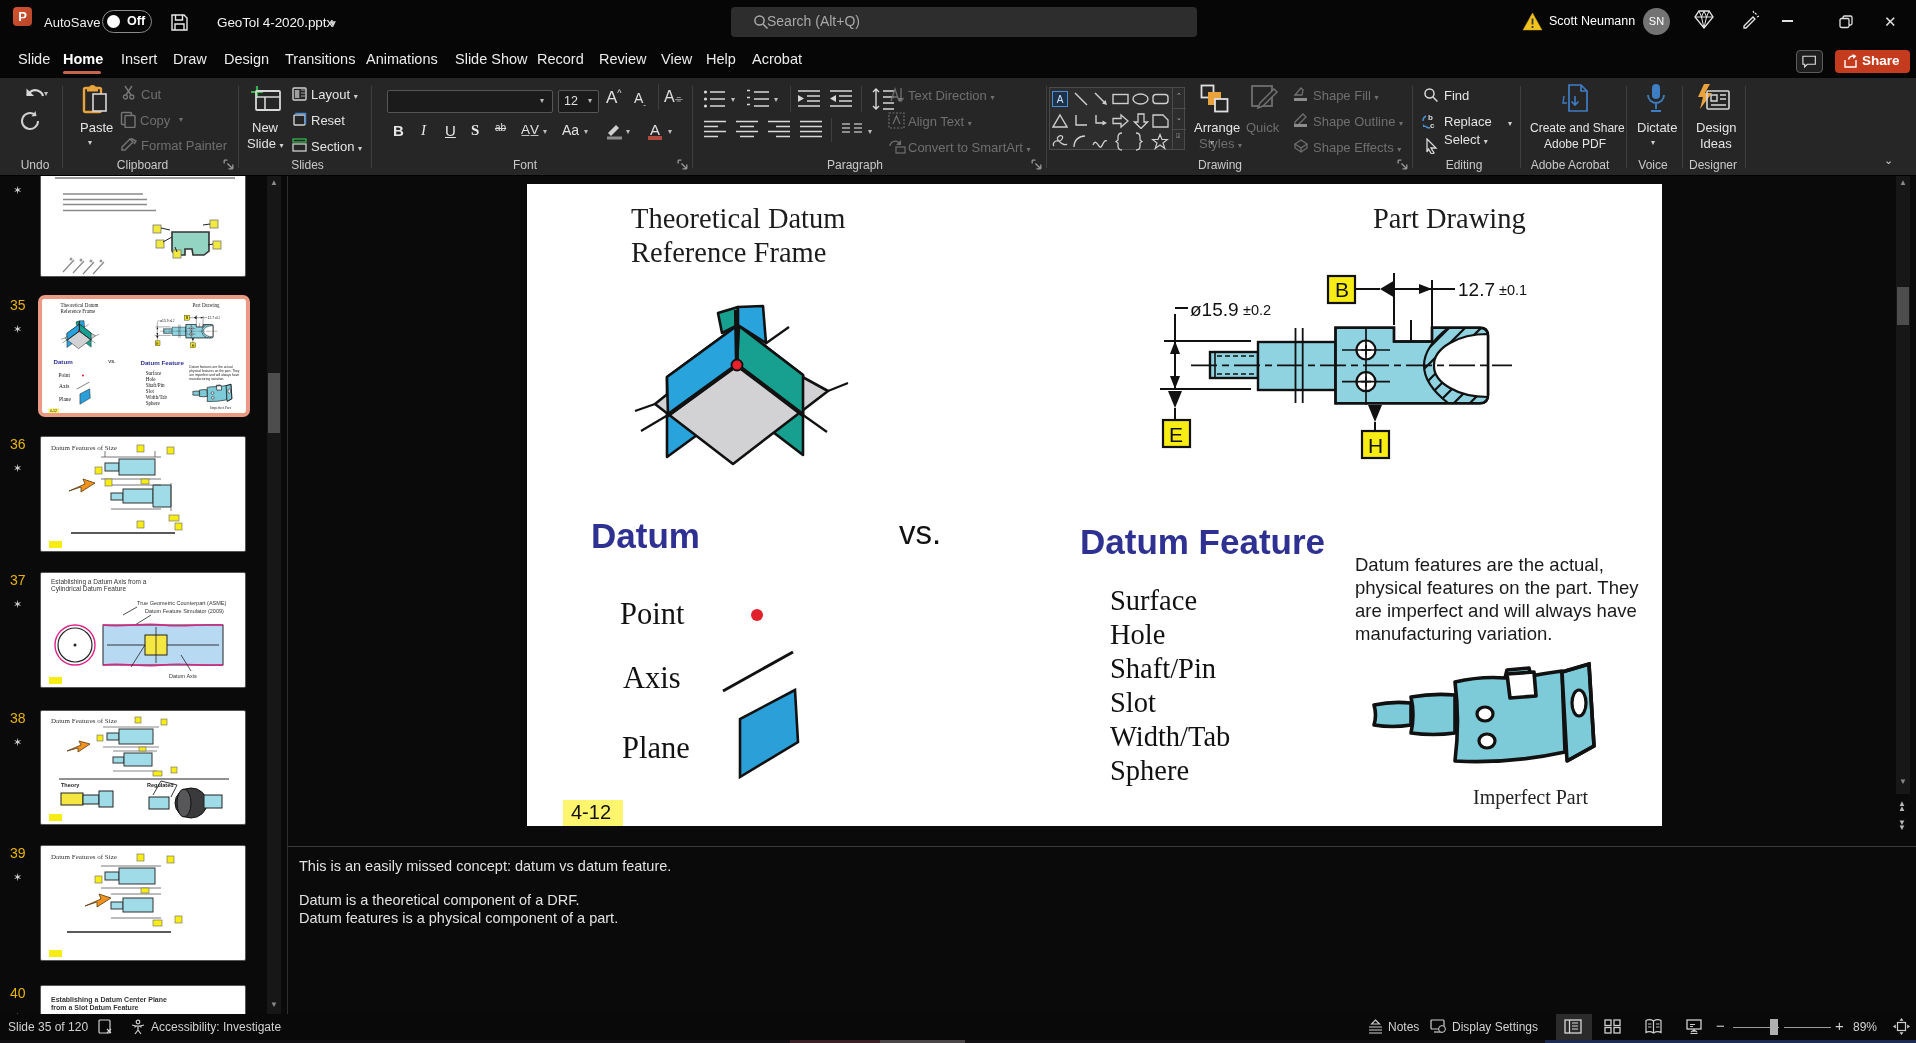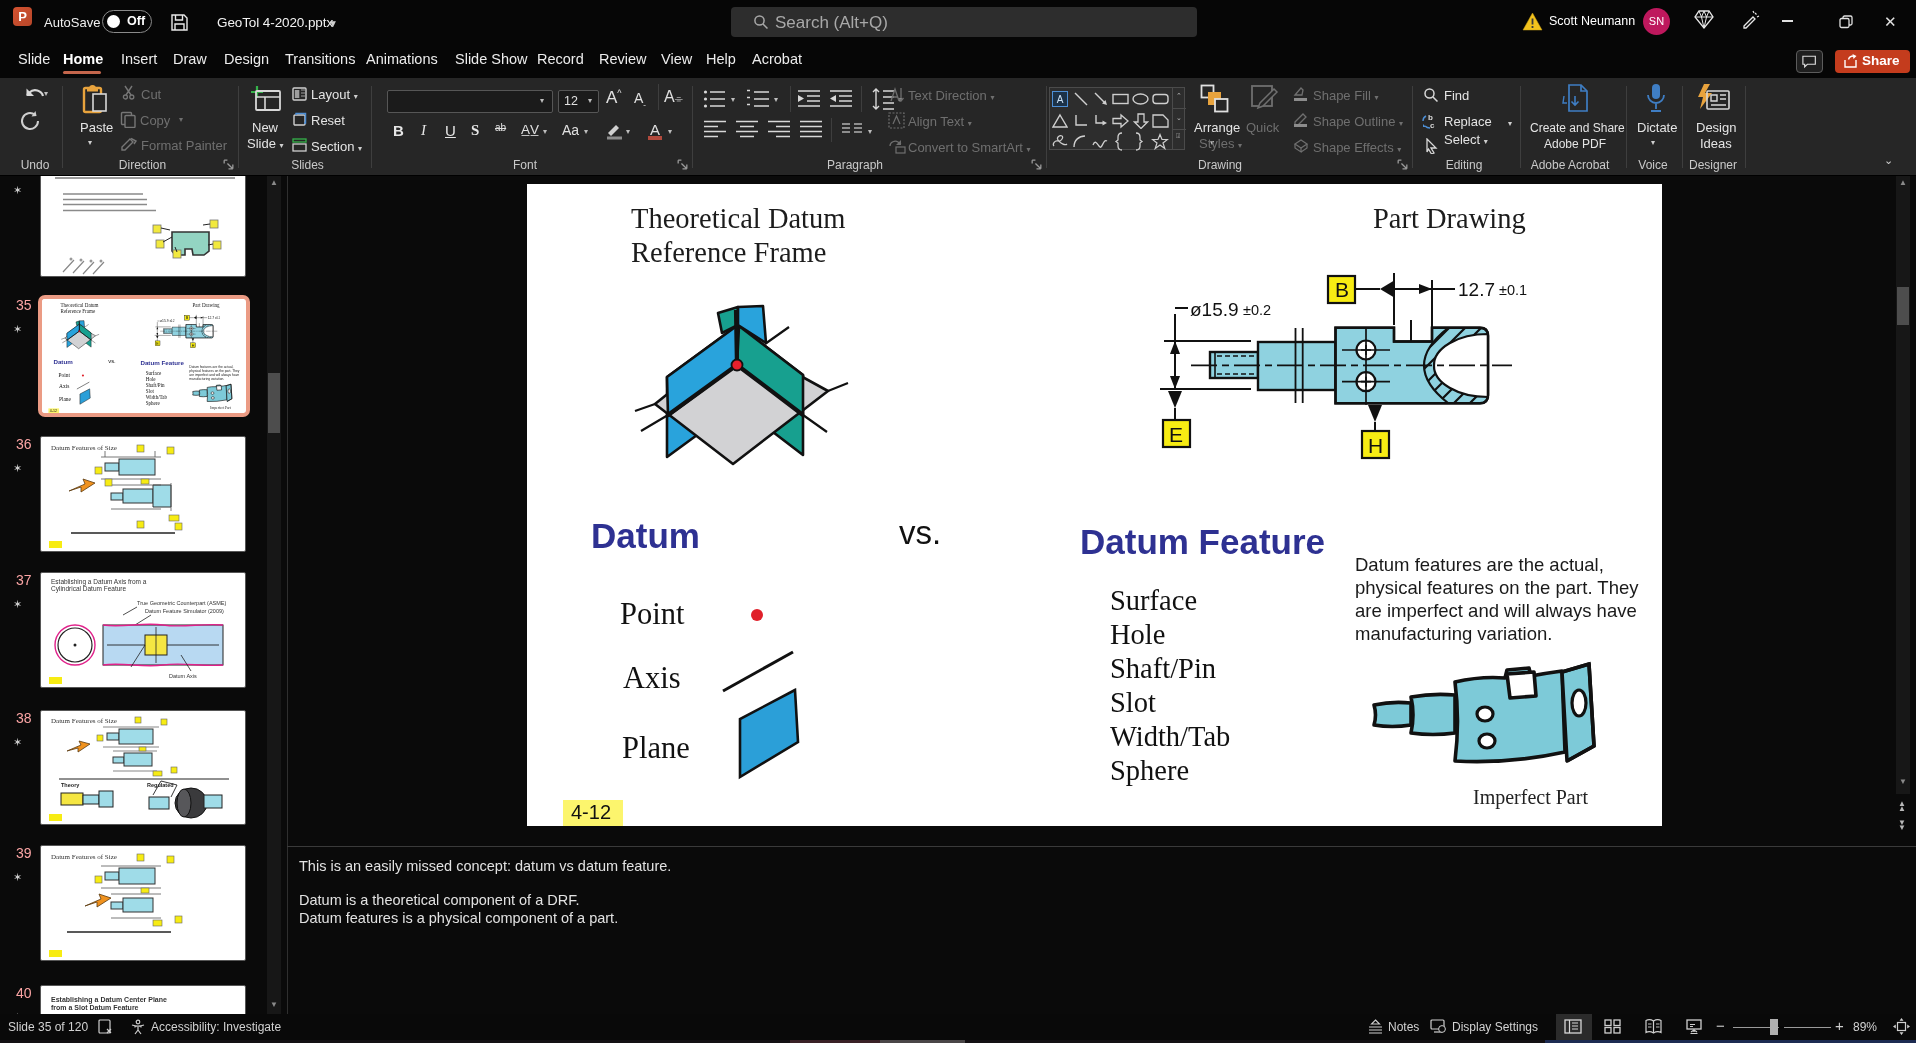--- a/index.html
+++ b/index.html
@@ -14,24 +14,24 @@
     text-align:center; line-height:19px; font-size:13px; }
   #autosave { position:absolute; left:44px; top:15px; font-size:13px; color:#f0f0f0; }
   #asPill { position:absolute; left:102px; top:10px; width:50px; height:23px; border:1.5px solid #8a8a8a; border-radius:12px; }
   #asKnob { position:absolute; left:4px; top:3.5px; width:13px; height:13px; border-radius:50%; background:#fff; }
   #asOff  { position:absolute; left:24px; top:3px; font-size:12.5px; color:#fff; font-weight:bold; }
   #saveic { position:absolute; left:170px; top:13px; }
   #fname { position:absolute; left:217px; top:15px; font-size:13.5px; letter-spacing:-0.1px; color:#f2f2f2; }
   #fcaret { position:absolute; left:328px; top:18px; font-size:10px; color:#cfcfcf; }
   #search { position:absolute; left:731px; top:7px; width:466px; height:30px; background:#2d2d2d; border-radius:4px; }
   #search .mag { position:absolute; left:22px; top:7px; }
-  #search .stext { position:absolute; left:44px; top:6px; font-size:17px; color:#a8a8a8; }
+  #search .stext { position:absolute; left:36px; top:6px; font-size:14px; color:#a8a8a8; }
   #warn { position:absolute; left:1522px; top:12px; }
   #uname { position:absolute; left:1549px; top:14px; font-size:12.5px; color:#fff; }
-  #avatar { position:absolute; left:1643px; top:8px; width:27px; height:27px; border-radius:50%; background:#be185d; color:#fff;
+  #avatar { position:absolute; left:1643px; top:8px; width:27px; height:27px; border-radius:50%; background:#737373; color:#fff;
      font-size:11px; text-align:center; line-height:27px; }
   .tbic { position:absolute; top:10px; color:#e8e8e8; }
   #winmin { position:absolute; left:1782px; top:20px; width:11px; height:1.5px; background:#e0e0e0; }
   #winrest { position:absolute; left:1839px; top:15px; }
   #winx { position:absolute; left:1884px; top:13px; font-size:15px; color:#e0e0e0; }
 
   
   #tabsrow { position:absolute; left:0; top:44px; width:1916px; height:34px; background:#060606; }
   .rtab { position:absolute; top:7px; font-size:14.5px; color:#ececec; }
   .rtab.active { font-weight:bold; color:#fff; }
@@ -46,21 +46,21 @@
   .launch { position:absolute; top:80px; width:13px; height:13px; color:#9a9a9a; font-size:11px; }
   .btxt { position:absolute; font-size:13px; color:#e4e4e4; white-space:nowrap; }
   .btxt.dis { color:#6f6f6f; }
   .caret { font-size:8px; color:#cfcfcf; }
 
   
   #mainarea { position:absolute; left:0; top:176px; width:1916px; height:838px; background:#0a0a0a; overflow:hidden; }
 
   
   .thumb { position:absolute; left:40px; width:206px; background:#fff; border:1px solid #565656; border-radius:2px; overflow:hidden; }
-  .tnum { position:absolute; left:16px; font-size:14px; color:#fca5a5; }
+  .tnum { position:absolute; left:10px; font-size:14px; color:#eab308; }
   .tstar { position:absolute; left:13px; font-size:11px; color:#cfcfcf; }
   #thumbscroll { position:absolute; left:267px; top:0px; width:14px; height:838px; background:#171717; }
   #tsthumb { position:absolute; left:1px; top:197px; width:12px; height:60px; background:#4d4d4d; }
   #panelborder { position:absolute; left:287px; top:0; width:1px; height:838px; background:#2f2f2f; }
 
   
   #slide { position:absolute; left:527px; top:8px; width:1135px; height:642px; background:#fff; }
   #rightscroll { position:absolute; left:1896px; top:0; width:14px; height:618px; background:#171717; }
 
   
@@ -176,21 +176,21 @@
       <rect x="1.5" y="1.5" width="10" height="12" rx="1" fill="none" stroke="#767676" stroke-width="1.4"></rect>
       <rect x="5" y="4.5" width="10" height="12" rx="1" fill="#262626" stroke="#767676" stroke-width="1.4"></rect>
     </svg>
   <div class="btxt dis" style="left:140px;top:35px">Copy</div>
   <div class="abs" style="left:179px;top:37px;color:#6f6f6f;font-size:8px">▾</div>
   <svg class="abs" style="left:120px;top:59px" width="18" height="16" viewBox="0 0 18 16">
       <path d="M2 10l8-8 3 3-8 8H2z" fill="none" stroke="#767676" stroke-width="1.4"></path>
       <path d="M11 1.5L16 4l-2 3" fill="none" stroke="#767676" stroke-width="1.4"></path>
     </svg>
   <div class="btxt dis" style="left:141px;top:60px">Format Painter</div>
-  <div class="glabel" style="left:115px;width:55px">Direction</div>
+  <div class="glabel" style="left:115px;width:55px">Clipboard</div>
   <svg class="launch" style="left:222px" width="12" height="12" viewBox="0 0 12 12">
       <path d="M2 2h3M2 2v3M10 10H6M10 10V6M5 5l5 5" stroke="#9a9a9a" stroke-width="1.2" fill="none"></path>
     </svg>
   <div class="gsep" style="left:238px"></div>
 
   <svg class="abs" style="left:249px;top:7px" width="32" height="26" viewBox="0 0 32 26">
       <path d="M8 1v12M2 7h12" stroke="#35b24a" stroke-width="2.2"></path>
       <rect x="7" y="6" width="24" height="19" rx="1" fill="none" stroke="#d8d8d8" stroke-width="1.8"></rect>
       <path d="M7 12h24M16 12v13" stroke="#d8d8d8" stroke-width="1.6"></path>
     </svg>

